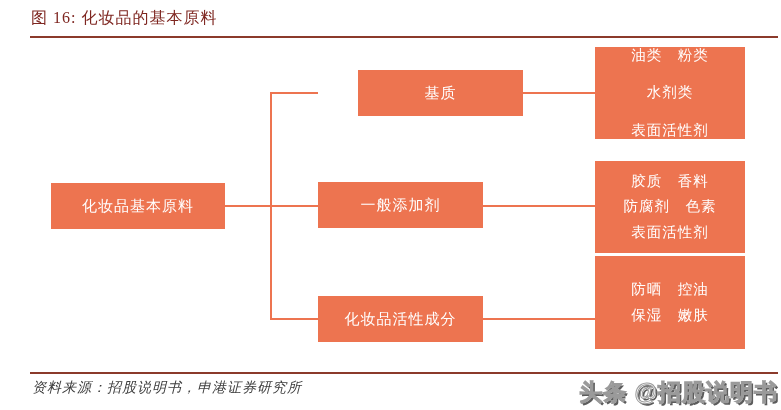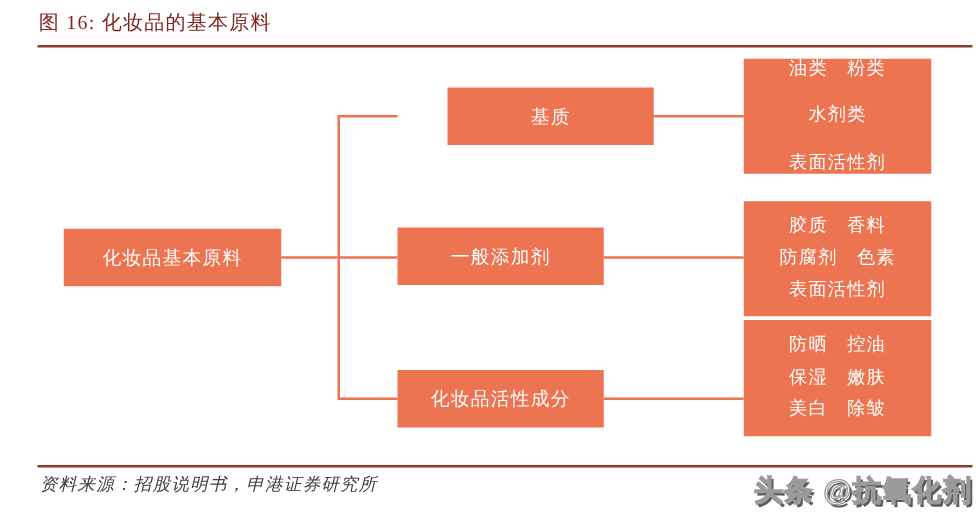--- a/index.html
+++ b/index.html
@@ -121,20 +121,19 @@
     <div>表面活性剂</div>
   </div>
   <div class="node detail-node det-2">
     <div>胶质　香料</div>
     <div>防腐剂　色素</div>
     <div>表面活性剂</div>
   </div>
   <div class="node detail-node det-3">
     <div>防晒　控油</div>
     <div>保湿　嫩肤</div>
-    <div>美白　除皱</div>
   </div>
 
   <div class="footer-rule"></div>
   <div class="source-line">资料来源：招股说明书，申港证券研究所</div>
-  <div class="watermark">头条 @抗氧化剂</div>
+  <div class="watermark">头条 @招股说明书</div>
 
 </div>
 
 </body></html>

